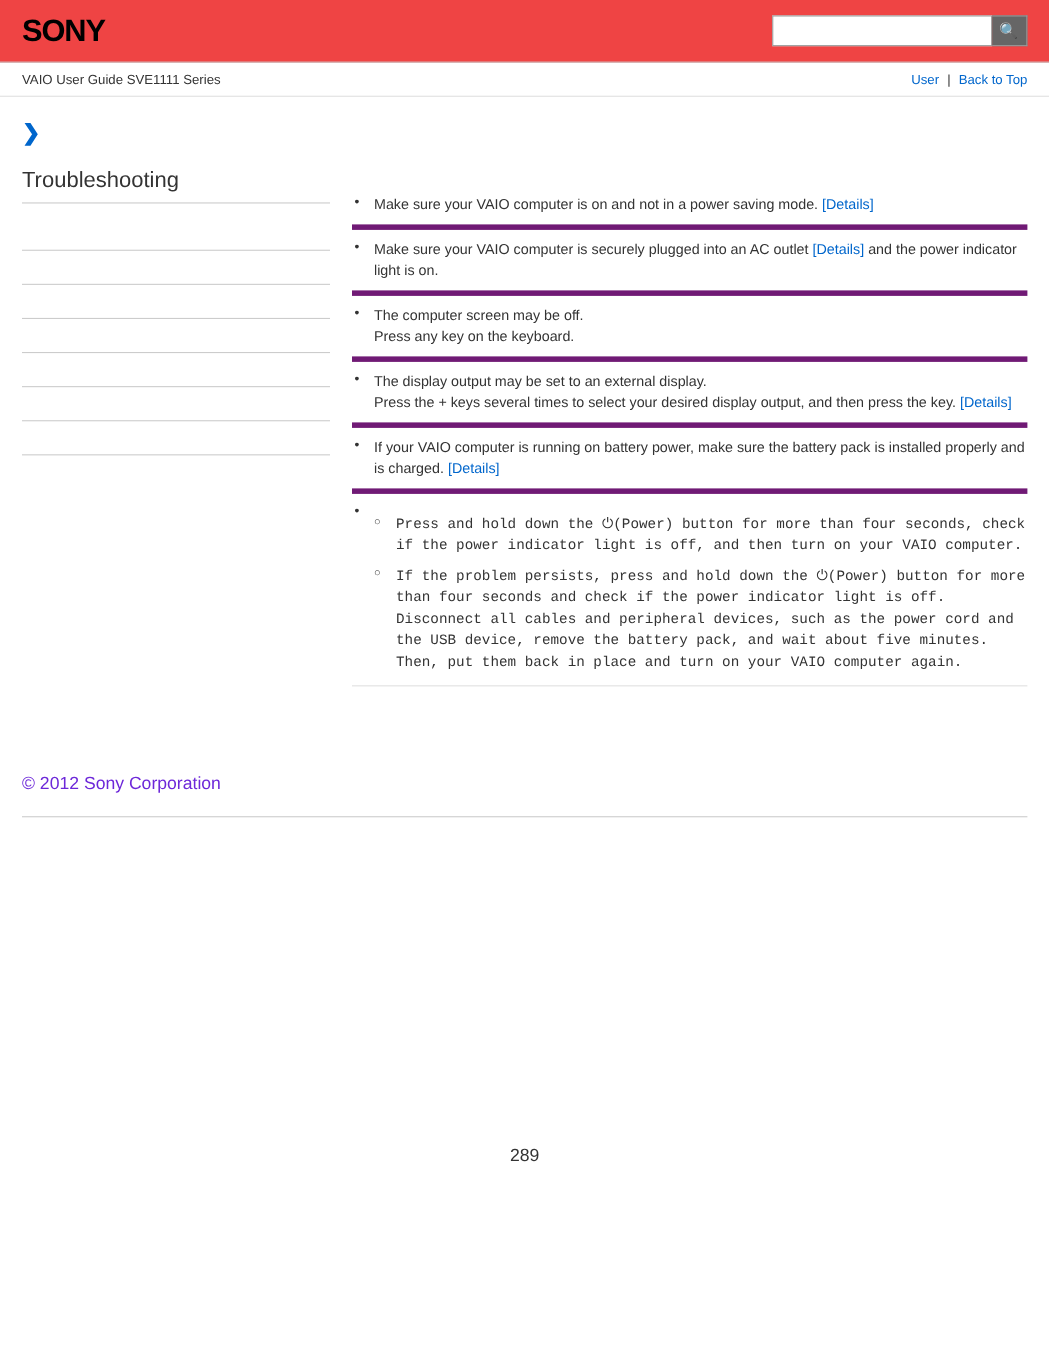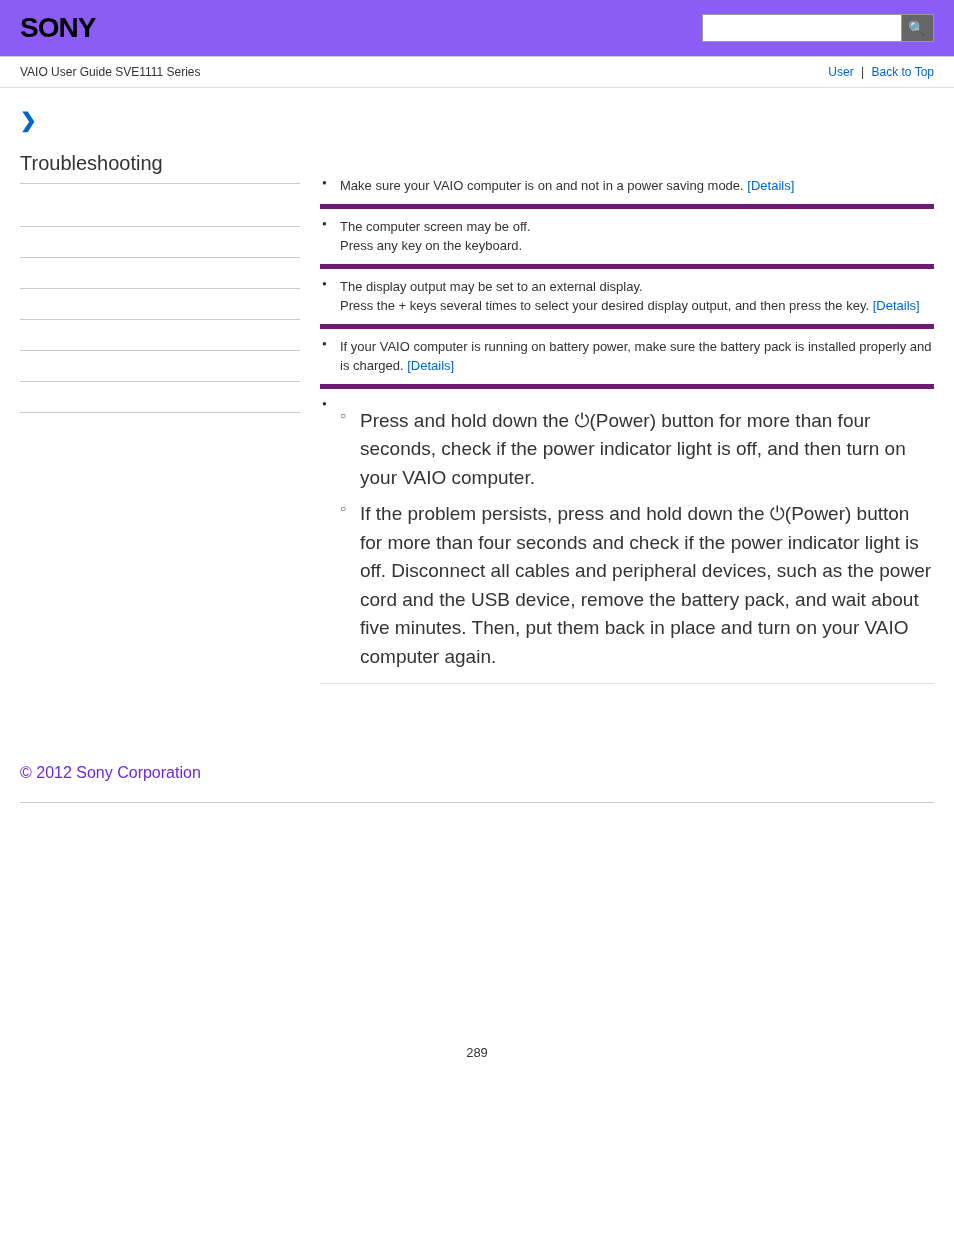--- a/index.html
+++ b/index.html
@@ -12,21 +12,21 @@
       font-family: Arial, Helvetica, sans-serif;
       font-size: 13px;
       color: #333;
       background: #fff;
       width: 954px;
       min-height: 1235px;
     }
 
     
     .header {
-      background: #8b5cf6;
+      background: #ef4444;
       padding: 12px 20px;
       display: flex;
       align-items: center;
       justify-content: space-between;
       border-bottom: 1px solid #ccc;
     }
 
     .sony-logo {
       font-size: 28px;
       font-weight: bold;
@@ -175,22 +175,23 @@
     
     .sub-list {
       list-style: none;
       margin-top: 6px;
       padding-left: 10px;
     }
 
     .sub-list li {
       padding: 4px 0 4px 20px;
       position: relative;
-      font-size: 19px;
+      font-size: 13px;
       line-height: 1.5;
+      font-family: Liberation Mono, monospace;
     }
 
     .sub-list li::before {
       content: '○';
       position: absolute;
       left: 0;
       top: 5px;
       font-size: 10px;
       color: #333;
     }
@@ -199,21 +200,21 @@
     .footer {
       padding: 20px;
       font-size: 16px;
       color: #6d28d9;
       margin-top: 40px;
     }
 
     
     .page-number {
       text-align: center;
-      font-size: 13px;
+      font-size: 16px;
       color: #333;
       padding: 20px;
       position: absolute;
       bottom: 20px;
       left: 50%;
       transform: translateX(-50%);
     }
 
     .bottom-border-line {
       border-top: 1px solid #ccc;
@@ -266,20 +267,25 @@
     </div>
 
     <div class="content">
       <ul>
 
         <li>
           <span>Make sure your VAIO computer is on and not in a power saving mode.</span>
           <a href="#" class="link">[Details]</a>
         </li>
 
+        <li>
+          <span>Make sure your VAIO computer is securely plugged into an AC outlet</span>
+          <a href="#" class="link">[Details]</a>
+          <span>and the power indicator light is on.</span>
+        </li>
 
         <li>
           <span>The computer screen may be off.</span><br>
           <span>Press any key on the keyboard.</span>
         </li>
 
         <li>
           <span>The display output may be set to an external display.</span><br>
           <span>Press the      +      keys several times to select your desired display output, and then press the           key.</span>
           <a href="#" class="link">[Details]</a>

